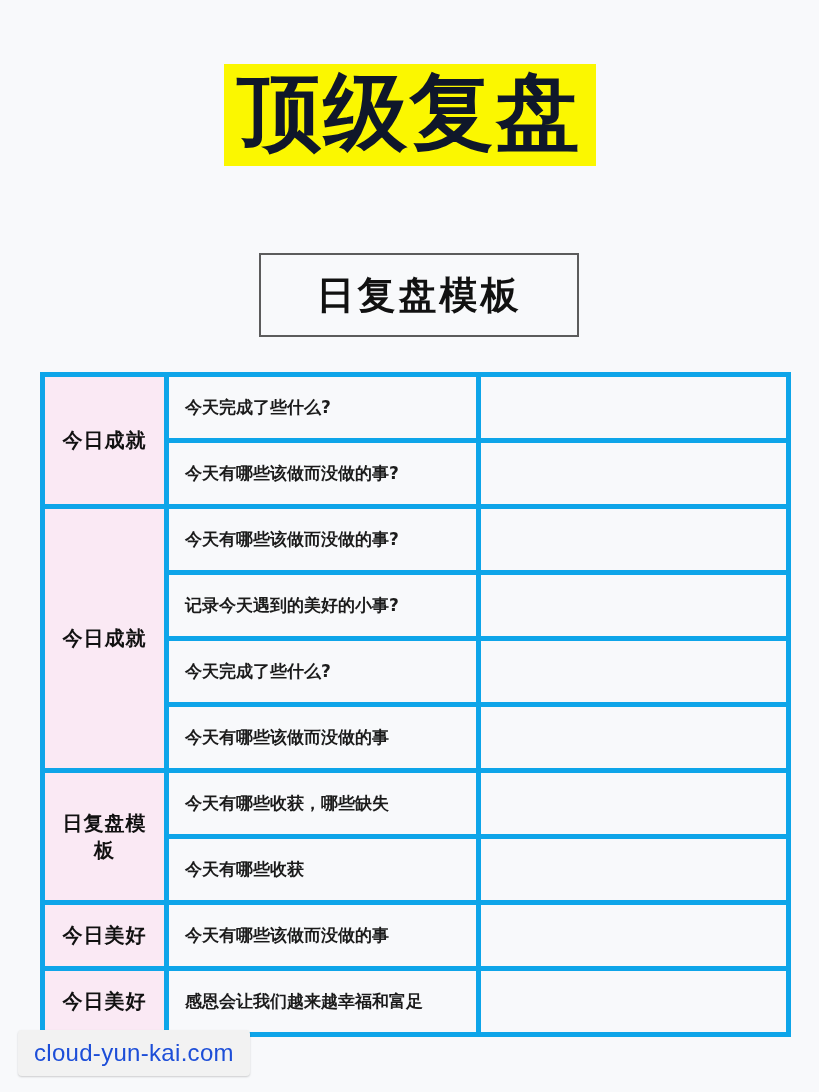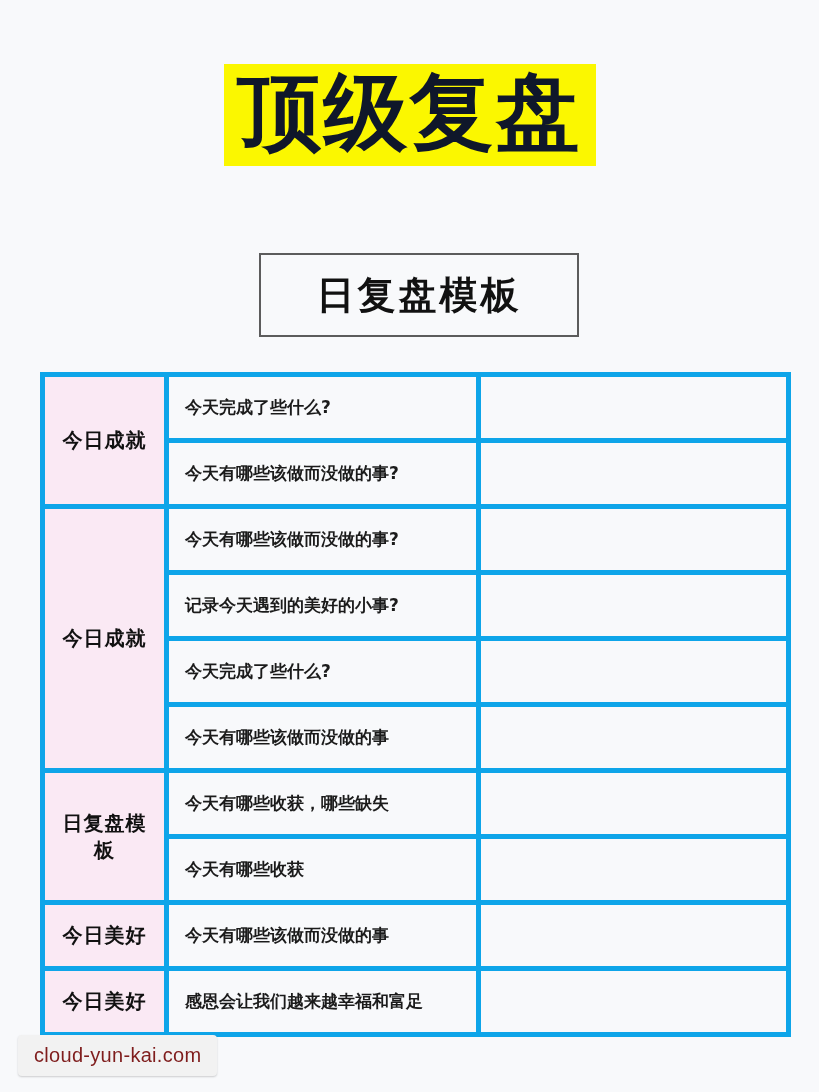--- a/index.html
+++ b/index.html
@@ -109,22 +109,22 @@
 
   
   .watermark {
     position: absolute;
     left: 18px;
     bottom: 16px;
     background: #f2f2f2;
     border-radius: 4px;
     padding: 9px 16px;
     font-family: "Liberation Sans", sans-serif;
-    font-size: 20px;
-    color: #7f1d1d;
+    font-size: 24px;
+    color: #1d4ed8;
     box-shadow: 0 1px 2px rgba(0,0,0,0.18);
     letter-spacing: 0.3px;
   }
 </style>
 </head>
 <body>
 
 <div class="page">
 
   <div class="title-wrap">

